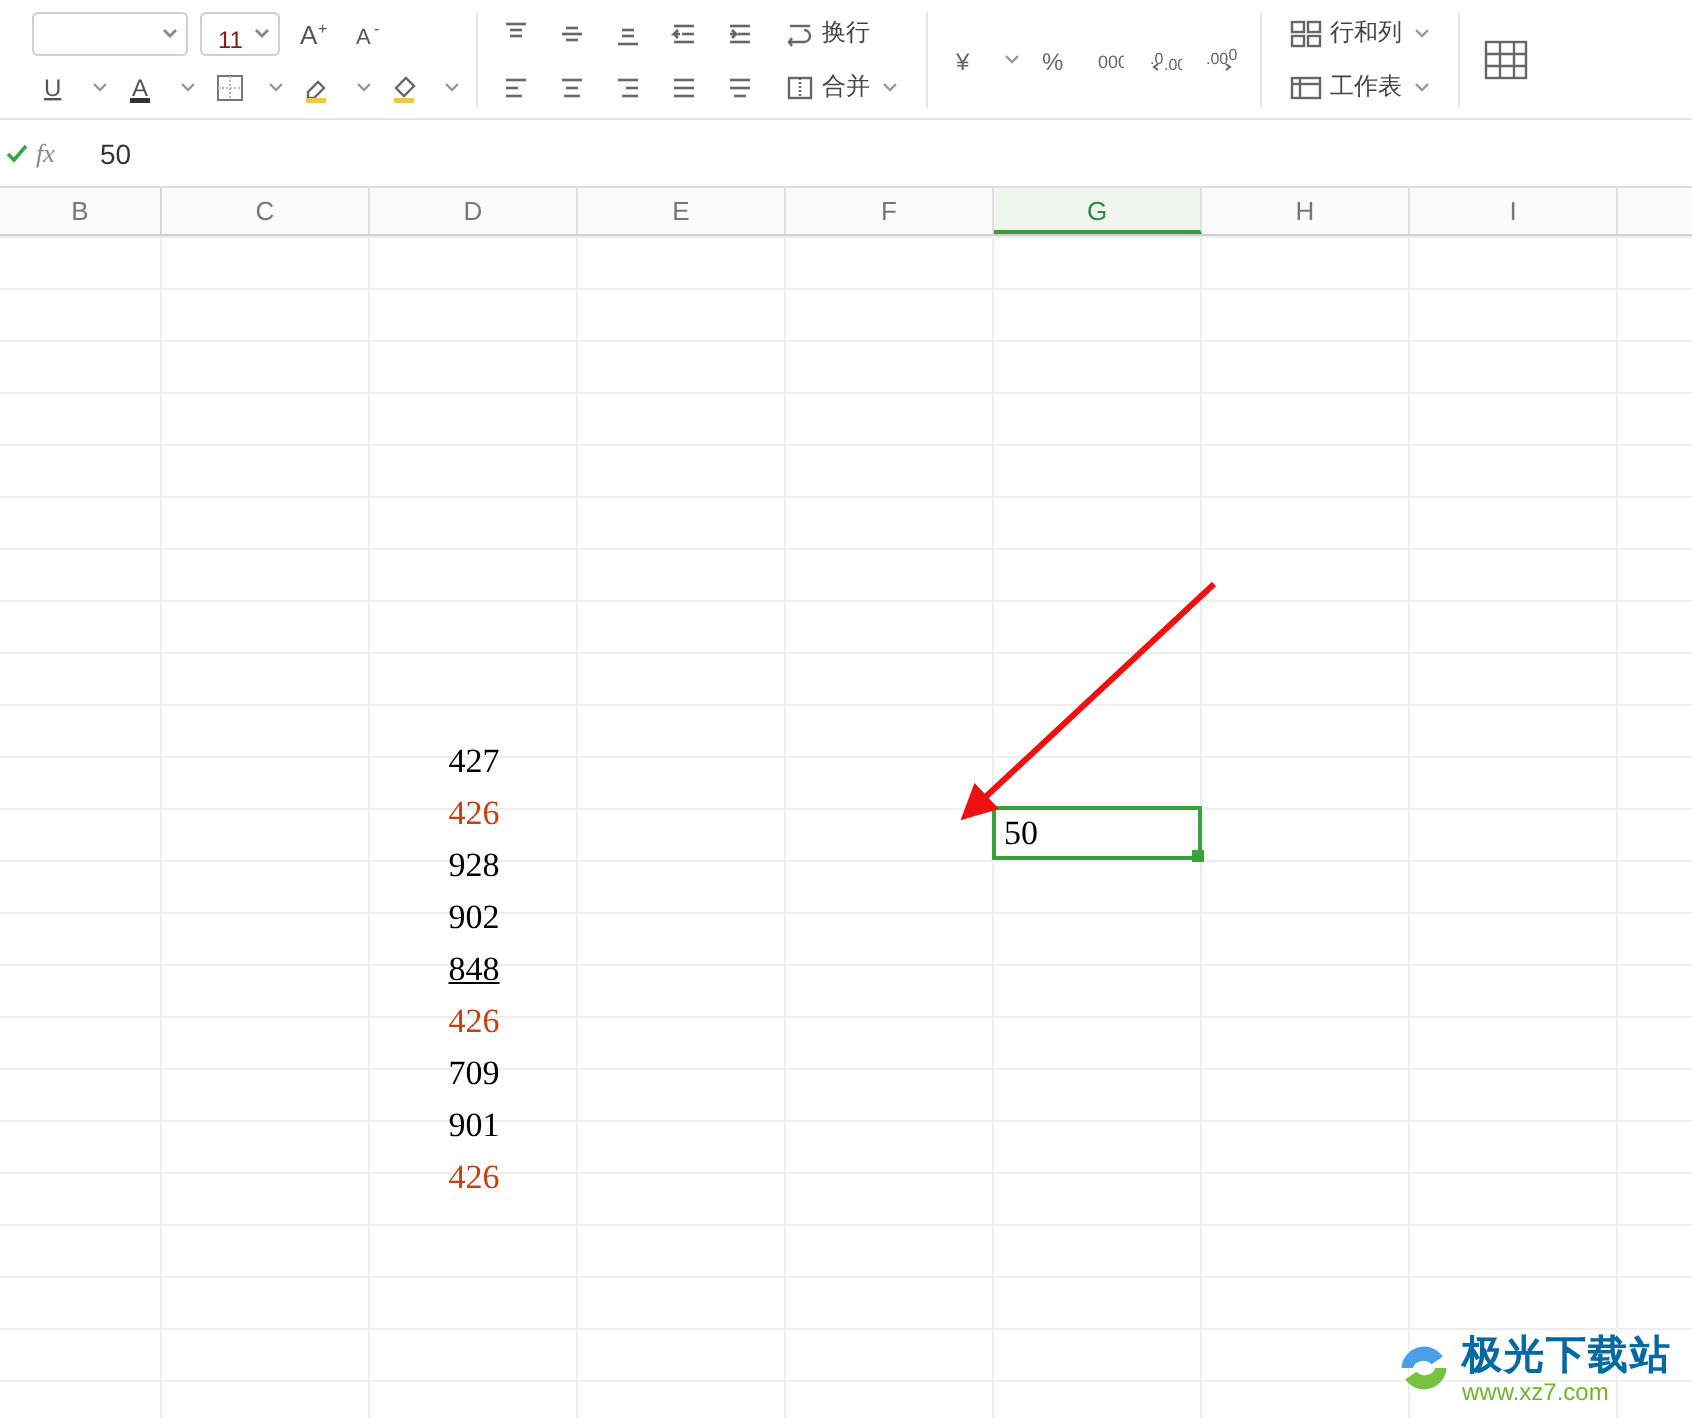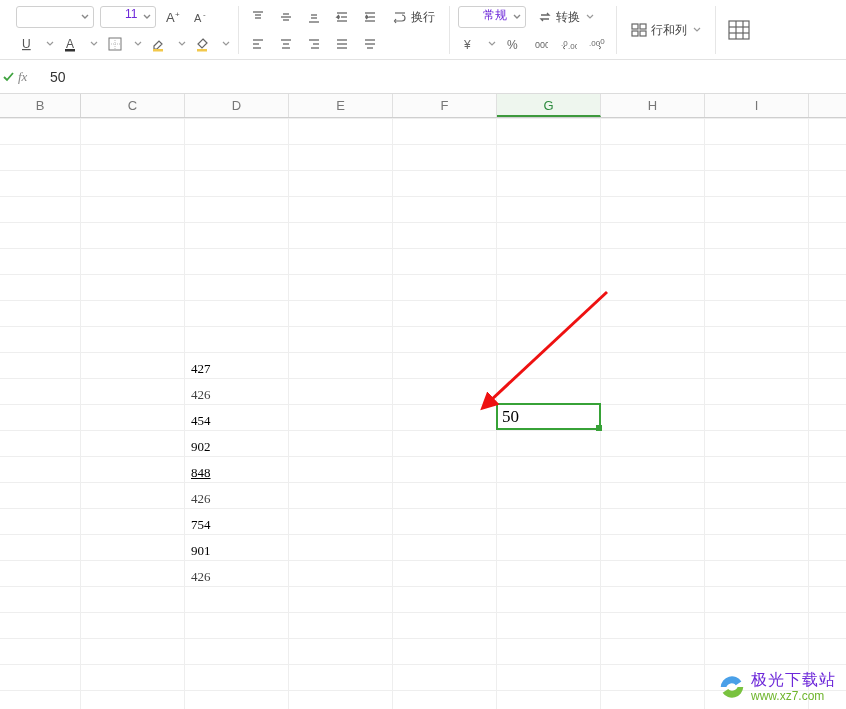--- a/index.html
+++ b/index.html
@@ -4,50 +4,50 @@
 <style>
   * { box-sizing: border-box; margin: 0; padding: 0; }
   html, body { width: 846px; height: 709px; font-family: "Microsoft YaHei", Arial, sans-serif; font-size: 12px; color: #444; background: #fff; overflow: hidden; }
   
   .ribbon { display: flex; align-items: flex-start; padding: 6px 6px 8px 8px; border-bottom: 1px solid #e2e2e2; height: 60px; background:#fff; }
   .group { display: flex; flex-direction: column; gap: 6px; padding: 0 8px; border-right: 1px solid #e6e6e6; height: 48px; justify-content: center;}
   .group:last-child { border-right: none; }
   .row { display: flex; align-items: center; gap: 6px; }
   .btn-ic { width: 22px; height: 20px; display:inline-flex; align-items:center; justify-content:center; border-radius:3px; color:#555; cursor:pointer; }
   .label-btn { display:inline-flex; align-items:center; gap:4px; padding: 2px 6px; border-radius:3px; cursor:pointer; color:#444; }
-  .sel-box { height: 22px; border: 1px solid #d0d0d0; border-radius:3px; padding: 0 18px 0 24px; display:inline-flex; align-items:flex-start; background:#fff; position:relative; min-width:50px; color:#6d28d9;}
+  .sel-box { height: 22px; border: 1px solid #d0d0d0; border-radius:3px; padding: 0 18px 0 8px; display:inline-flex; align-items:flex-end; background:#fff; position:relative; min-width:50px; color:#7f1d1d;}
   .sel-box .caret { position:absolute; right:4px; top:50%; transform:translateY(-50%);}
   svg { display:block; }
   .dd-arrow { margin-left:2px;}
   
   .formula-bar { display:flex; align-items:center; height:34px; border-bottom:1px solid #dcdcdc; background:#fff;}
   .name-box { width:0px; }
   .fx-check { width:18px; color:#3fa33f; display:inline-flex; align-items:center; justify-content:center;}
   .fx-label { width:24px; font-style: italic; color:#888; font-family: Georgia, serif; font-size:13px;}
   .fx-input { flex:1; padding:0 8px; font-size:14px; color:#333; outline:none; border:none;}
   
   .grid-area { position:relative; height: calc(709px - 60px - 34px); overflow:hidden; background:#fff;}
   .col-headers { position:absolute; left:0; right:0; top:0; height:24px; display:flex; border-bottom:1px solid #cfcfcf; background:#fbfbfb; z-index:3;}
   .colh { flex:0 0 auto; text-align:center; line-height:24px; color:#777; border-right:1px solid #e0e0e0; font-size:13px;}
   .colh.sel { background:#eef6ee; color:#2e8b3f; border-bottom: 2px solid #3c993c; position:relative;}
   .colh.first { border-right:1px solid #d6d6d6;}
   .rows { position:absolute; top:24px; left:0; right:0; bottom:0; }
   .rowline { position:absolute; left:0; right:0; border-bottom:1px solid #eeeeee; }
   .vcol { position:absolute; top:24px; bottom:0; border-right:1px solid #eeeeee;}
-  .cellval { position:absolute; font-size:13px; font-family: "SimSun", "Songti SC", serif; color:#000; padding:4px 6px; line-height:26px;}
-  .cellval.red { color:#404040; }
+  .cellval { position:absolute; font-size:17px; font-family: "SimSun", "Songti SC", serif; color:#000; text-align:center; padding:16px 6px; line-height:26px;}
+  .cellval.red { color:#c2410c; }
   .sel-cell { position:absolute; border:2px solid #37a237; background:#fff; z-index:5; }
   .sel-cell .handle { position:absolute; right:-3px; bottom:-3px; width:6px; height:6px; background:#37a237; }
   .sel-cell .txt { position:absolute; left:4px; top:2px; font-size:17px; font-family: "SimSun", serif; color:#000;}
   
   .arrow-ov { position:absolute; z-index:8; pointer-events:none; }
   
   .wm { position:absolute; right:10px; bottom:6px; z-index:20; display:flex; align-items:center; gap:4px; font-family: "Microsoft YaHei", sans-serif;}
   .wm .logo { width:30px; height:30px;}
-  .wm .t1 { color:#6d28d9; font-size:16px; font-weight:400; letter-spacing:1px;}
+  .wm .t1 { color:#0369a1; font-size:20px; font-weight:700; letter-spacing:1px;}
   .wm .t2 { color:#6fb52d; font-size:12px; margin-top:-2px;}
   .caret svg, .dd-arrow svg { display:block;}
 </style>
 </head>
 <body>
 
 <div class="ribbon">
 
   <div class="group">
     <div class="row">
@@ -238,47 +238,38 @@
         </span>
       <span class="btn-ic">
           <svg width="14" height="14">
             <g stroke="#666" stroke-width="1.3">
               <line x1="2" y1="3" x2="12" y2="3"></line>
               <line x1="2" y1="7" x2="12" y2="7"></line>
               <line x1="4" y1="11" x2="10" y2="11"></line>
             </g>
           </svg>
         </span>
-    </div>
-  </div>
-
-  <div class="group">
-    <div class="row">
-      <div class="sel-box" style="min-width:60px">
-        <span>常规</span>
-        <span class="caret">
-            <svg width="8" height="8">
-              <path d="M1 2l3 3 3-3" stroke="#888" fill="none" stroke-width="1.4"></path>
-            </svg>
-          </span>
-      </div>
       <span class="label-btn">
         <svg width="14" height="14">
-            <g stroke="#666" stroke-width="1.3" fill="none">
-              <path d="M3 5h8l-2-2M11 9H3l2 2"></path>
-            </g>
-          </svg>
-        <span>转换</span>
+            <g stroke="#666" stroke-width="1.2" fill="none">
+              <rect x="1.5" y="2" width="11" height="10"></rect>
+              <line x1="7" y1="2" x2="7" y2="12" stroke-dasharray="1 1"></line>
+            </g>
+          </svg>
+        <span>合并</span>
         <span class="dd-arrow">
             <svg width="8" height="8">
               <path d="M1 2l3 3 3-3" stroke="#999" fill="none" stroke-width="1.2"></path>
             </svg>
           </span>
       </span>
     </div>
+  </div>
+
+  <div class="group">
     <div class="row">
       <span class="btn-ic">
           <svg width="14" height="14">
             <text x="2" y="12" font-size="12" fill="#666">¥</text>
           </svg>
         </span>
       <span class="dd-arrow">
           <svg width="8" height="8">
             <path d="M1 2l3 3 3-3" stroke="#999" fill="none" stroke-width="1.2"></path>
           </svg>
@@ -315,20 +306,37 @@
       <span class="label-btn">
         <svg width="16" height="14">
             <g stroke="#666" stroke-width="1.2" fill="none">
               <rect x="1" y="1" width="6" height="5"></rect>
               <rect x="9" y="1" width="6" height="5"></rect>
               <rect x="1" y="8" width="6" height="5"></rect>
               <rect x="9" y="8" width="6" height="5"></rect>
             </g>
           </svg>
         <span>行和列</span>
+        <span class="dd-arrow">
+            <svg width="8" height="8">
+              <path d="M1 2l3 3 3-3" stroke="#999" fill="none" stroke-width="1.2"></path>
+            </svg>
+          </span>
+      </span>
+    </div>
+    <div class="row">
+      <span class="label-btn">
+        <svg width="16" height="14">
+            <g stroke="#666" stroke-width="1.2" fill="none">
+              <rect x="1" y="2" width="14" height="10"></rect>
+              <line x1="1" y1="5" x2="15" y2="5"></line>
+              <line x1="5" y1="2" x2="5" y2="12"></line>
+            </g>
+          </svg>
+        <span>工作表</span>
         <span class="dd-arrow">
             <svg width="8" height="8">
               <path d="M1 2l3 3 3-3" stroke="#999" fill="none" stroke-width="1.2"></path>
             </svg>
           </span>
       </span>
     </div>
   </div>
 
   <div class="group" style="justify-content:space-around">
@@ -399,25 +407,25 @@
       <div class="rowline" style="top: 442px;"></div>
       <div class="rowline" style="top: 468px;"></div>
       <div class="rowline" style="top: 494px;"></div>
       <div class="rowline" style="top: 520px;"></div>
       <div class="rowline" style="top: 546px;"></div>
       <div class="rowline" style="top: 572px;"></div>
     </div>
   <div id="cells">
       <div class="cellval" style="left: 185px; top: 258px; width: 104px;">427</div>
       <div class="cellval red" style="left: 185px; top: 284px; width: 104px;">426</div>
-      <div class="cellval" style="left: 185px; top: 310px; width: 104px;">454</div>
+      <div class="cellval" style="left: 185px; top: 310px; width: 104px;">928</div>
       <div class="cellval" style="left: 185px; top: 336px; width: 104px;">902</div>
       <div class="cellval" style="left: 185px; top: 362px; width: 104px; text-decoration: underline;">848</div>
       <div class="cellval red" style="left: 185px; top: 388px; width: 104px;">426</div>
-      <div class="cellval" style="left: 185px; top: 414px; width: 104px;">754</div>
+      <div class="cellval" style="left: 185px; top: 414px; width: 104px;">709</div>
       <div class="cellval" style="left: 185px; top: 440px; width: 104px;">901</div>
       <div class="cellval red" style="left: 185px; top: 466px; width: 104px;">426</div>
     </div>
   <div class="sel-cell" id="selCell" style="left: 496px; top: 309px; width: 105px; height: 27px;">
     <span class="txt">50</span>
     <div class="handle"></div>
   </div>
 
   <svg class="arrow-ov" id="arrowSvg" width="160" height="140" style="left: 467px; top: 190px;">
     <defs>

